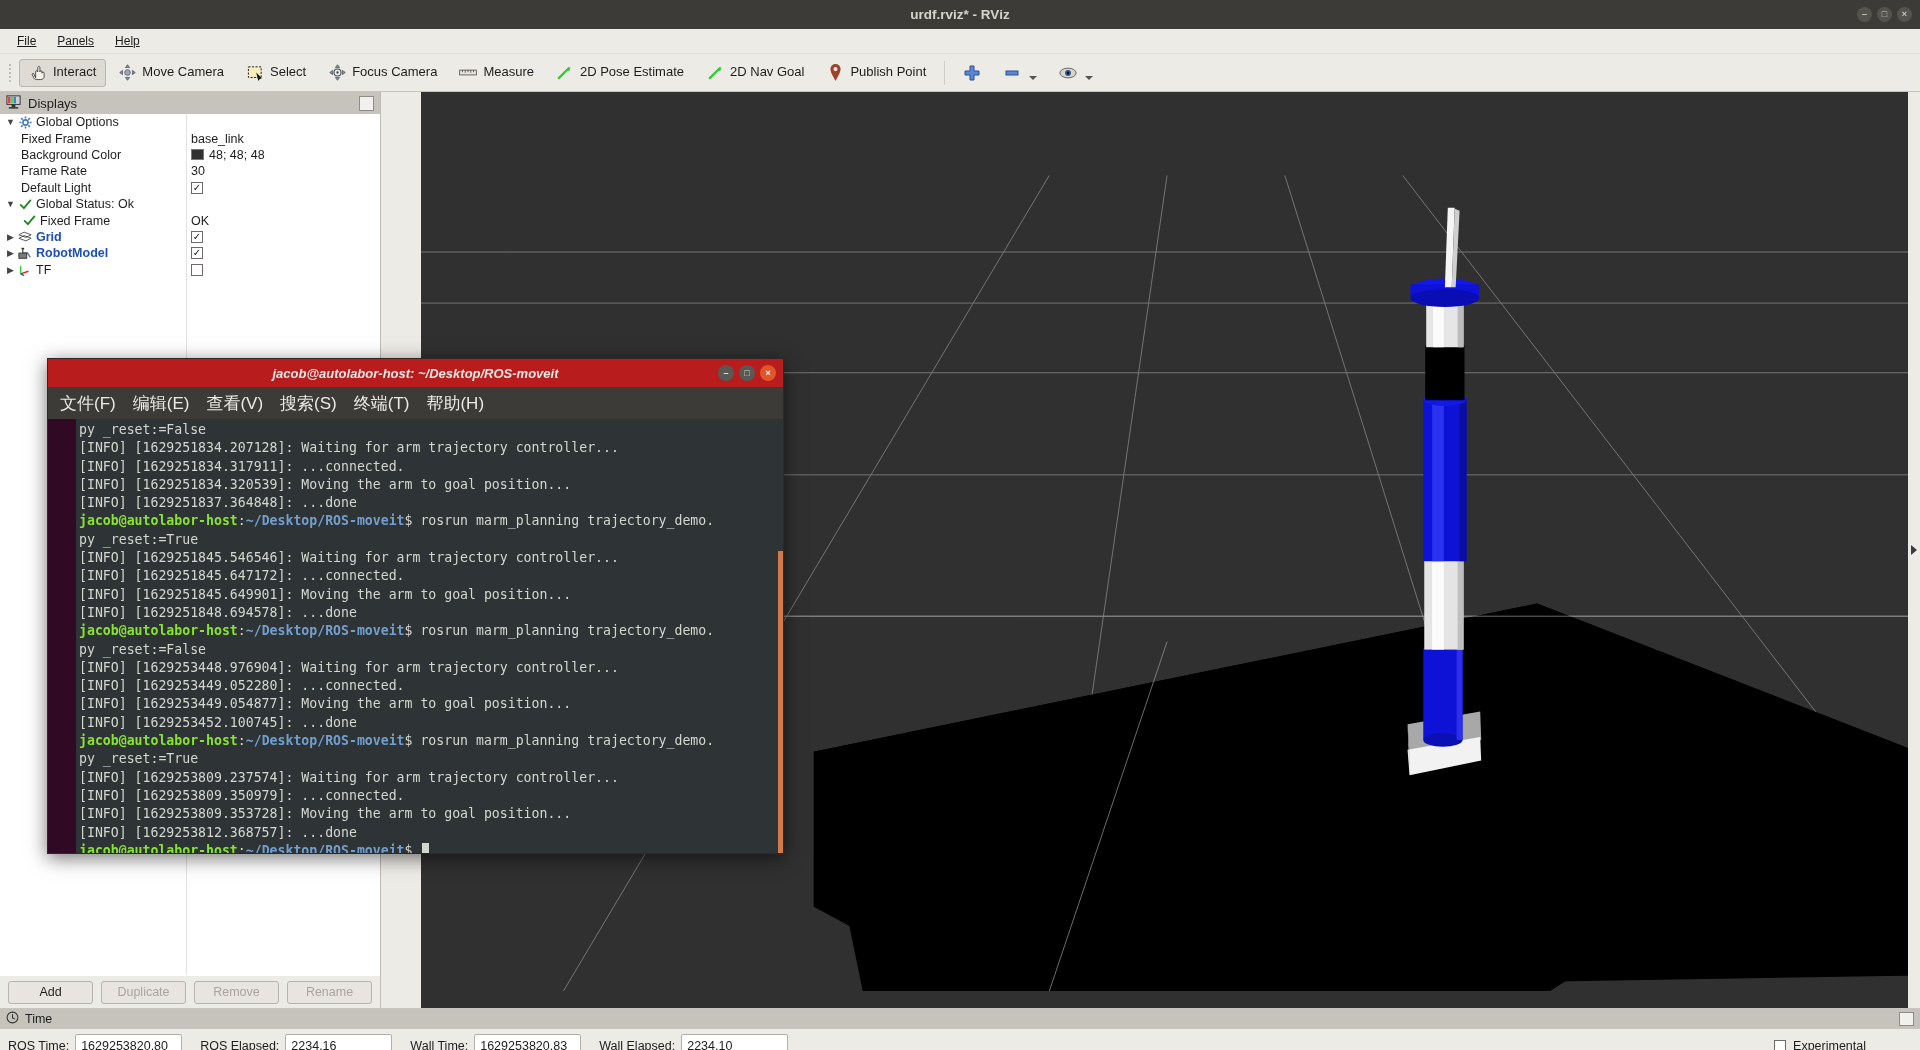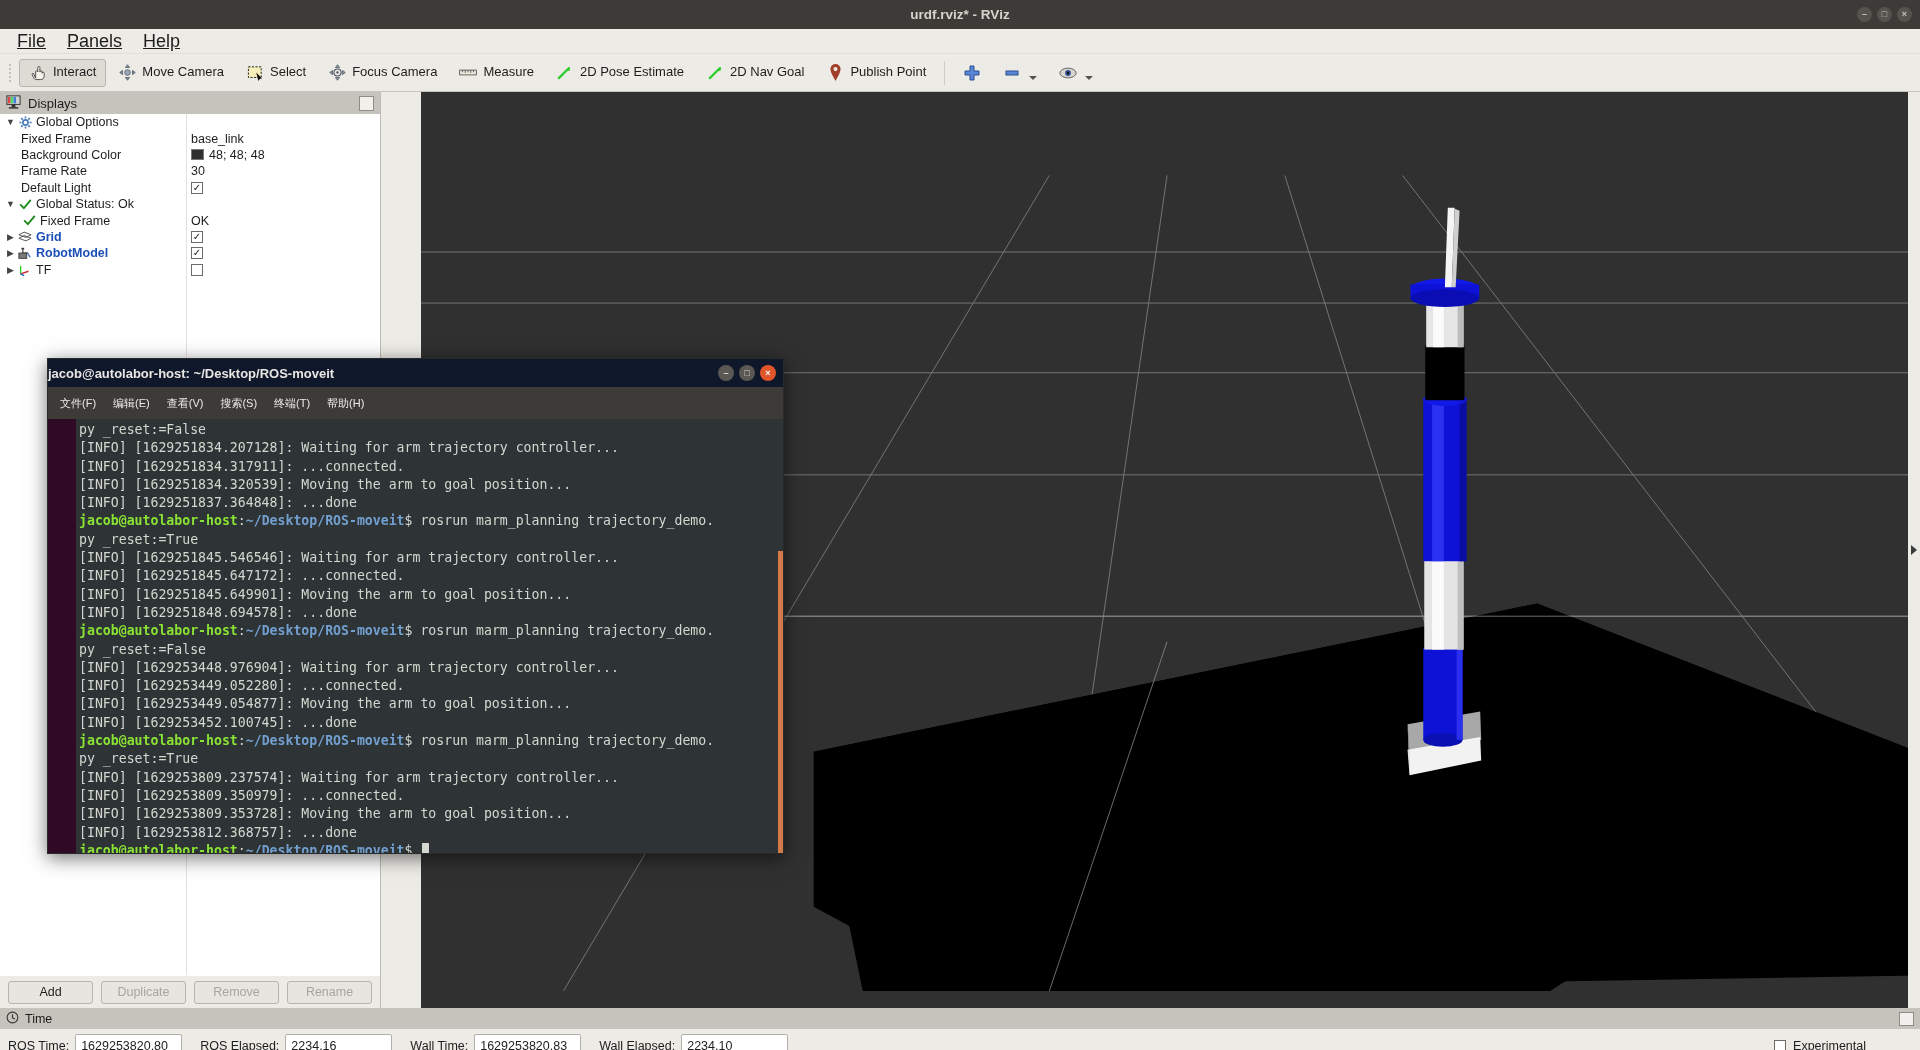--- a/index.html
+++ b/index.html
@@ -18,21 +18,21 @@
     display:flex; align-items:center; justify-content:center;
     position:relative; font-size:13.5px; font-weight:bold;
   }
   .titlebar .wbtns { position:absolute; right:8px; top:0; height:29px; display:flex; align-items:center; gap:5px;}
   .wbtn { width:15px; height:15px; border-radius:50%; background:#55534e; color:#c9c6c0;
           font-size:9px; line-height:15px; text-align:center; }
 
   
   .menubar { height:25px; background:#edebe6; display:flex; align-items:center; padding-left:8px; gap:3px;
              border-bottom:1px solid #e3e0da;}
-  .menuitem { padding:3px 9px; font-size:18px; }
+  .menuitem { padding:3px 9px; font-size:12px; }
   .menuitem u { text-decoration:underline; }
 
   
   .toolbar { height:38px; background:#edebe6; display:flex; align-items:center; padding-left:6px;
              border-bottom:1px solid #c8c5bf; gap:2px;}
   .grip { width:8px; height:26px; display:flex; flex-direction:column; justify-content:center; align-items:center; gap:2px; margin-right:3px;}
   .grip i { display:block; width:2px; height:2px; background:#b3b0aa; border-radius:50%;}
   .tbtn { display:flex; align-items:flex-start; gap:6px; padding:4px 9px; font-size:13px; border:1px solid transparent; border-radius:3px;
           white-space:nowrap; }
   .tbtn.active { background:#dedbd4; border:1px solid #b9b6b0; }
@@ -83,28 +83,28 @@
   .time-input { height:23px; border:1px solid #b3b0aa; background:#fff; font-size:12.5px;
                 padding:2px 5px; display:flex; align-items:center; border-radius:2px; font-family:"Liberation Sans",sans-serif;}
   .exp { margin-left:auto; display:flex; align-items:center; gap:7px; margin-right:46px; font-size:12.5px;}
 
   
   .terminal {
     position:absolute; left:47px; top:358px; width:737px; height:496px;
     background:#300a24; border:1px solid #2a2a2a;
     box-shadow:0 4px 18px rgba(0,0,0,.55); display:flex; flex-direction:column;
   }
-  .term-title { height:28px; background:#0f172a; color:#e8e6e3; display:flex; align-items:center;
-                position:relative; font-size:13px; font-weight:bold;}
+  .term-title { height:28px; background:#b91c1c; color:#e8e6e3; display:flex; align-items:center;
+                justify-content:center; position:relative; font-size:13px; font-weight:bold;font-style:italic;}
   .term-title .tb { position:absolute; right:7px; display:flex; gap:5px; align-items:center; }
   .tbtn2 { width:16px;height:16px;border-radius:50%;background:#5a5853;color:#ddd;font-size:9px;
            text-align:center;line-height:16px;}
   .tbtn2.close { background:#e0562a; color:#fff;}
   .term-menu { height:32px; background:#3c3b37; color:#eceae7; display:flex; align-items:center;
-               padding-left:12px; gap:17px; font-size:11px;}
+               padding-left:12px; gap:17px; font-size:17px;}
   .term-body { flex:1; background:#2e3436; position:relative; overflow:hidden; padding:2px 0 0 0;margin-left:28px;}
   .term-text { font-family:"DejaVu Sans Mono","Liberation Mono",monospace; font-size:13.2px; line-height:18.3px;
                color:#d3d7cf; white-space:pre; padding-left:3px;}
   .term-text .user { color:#8ae234; font-weight:bold;}
   .term-text .path { color:#729fcf; font-weight:bold;}
   .term-sb { position:absolute; right:0; top:0; bottom:0; width:5px; background:#2e3436; }
   .term-sb i { position:absolute; left:0; width:5px; background:#d4794a; top:132px; height:342px; display:block;}
   .cursor { display:inline-block; width:7px; height:14px; background:#d3d7cf; vertical-align:-2px; margin-left:2px;}
 </style>
 </head>

